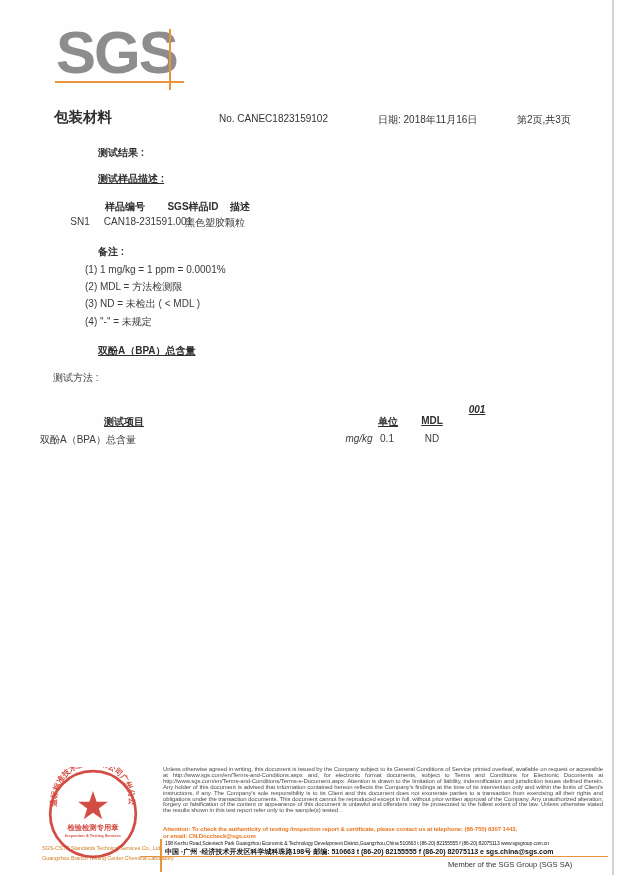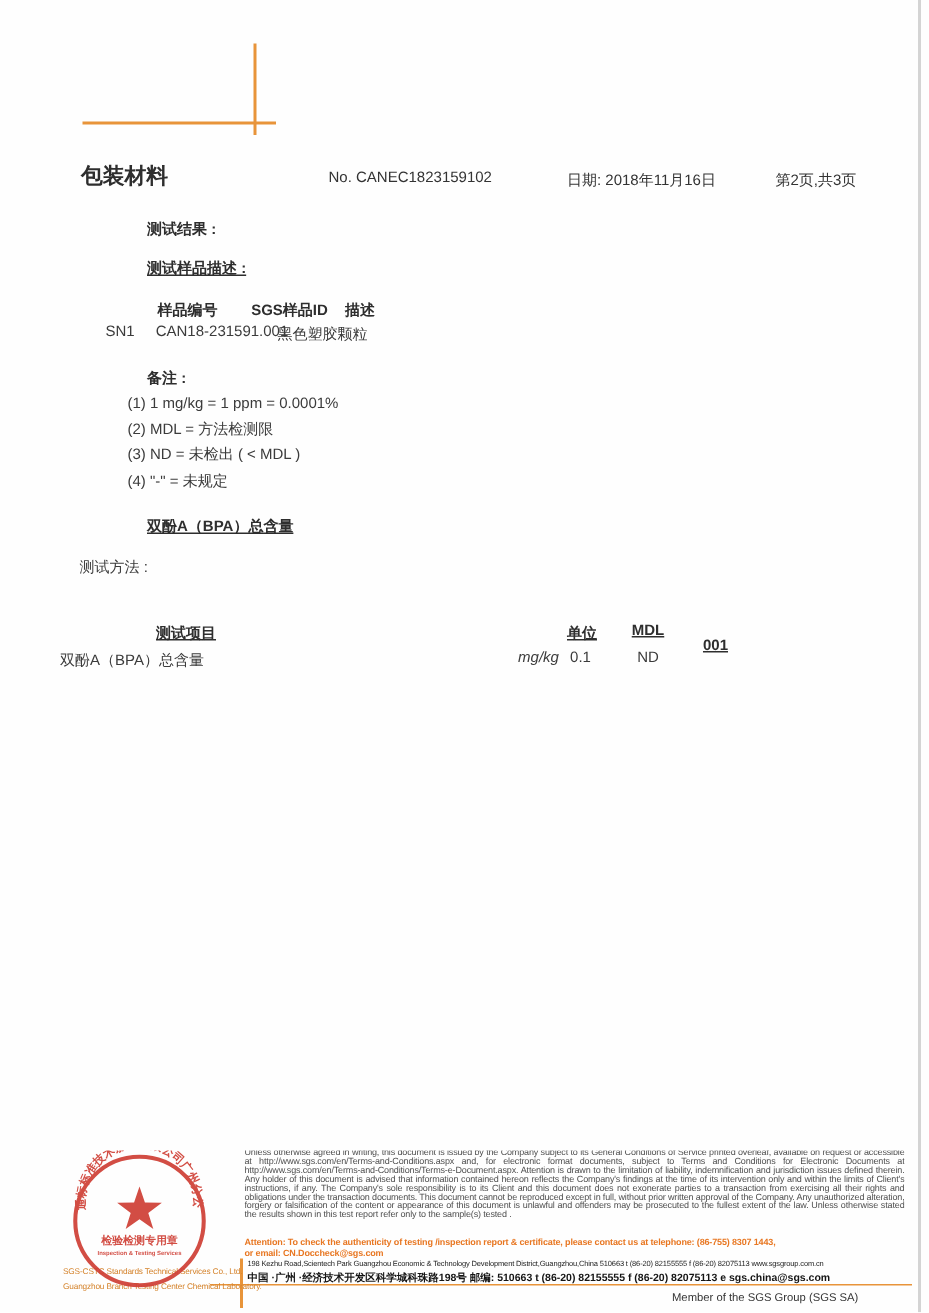--- a/index.html
+++ b/index.html
@@ -39,20 +39,21 @@
   .company{font-size:5.5px;color:#d4822a;letter-spacing:-0.1px;}
   .stamp{position:absolute;left:46px;top:767px;width:94px;height:94px;z-index:3;opacity:0.92;}
 </style>
 </head>
 <body>
 
 <div id="page">
 
   <div class="right-border"></div>
 
+  <div class="logo">SGS</div>
   <div class="logo-vline"></div>
   <div class="logo-hline"></div>
 
   <div class="title">包装材料</div>
   <div class="abs hmeta" style="left:219px;top:113px;">No. CANEC1823159102</div>
   <div class="abs hmeta" style="left:378px;top:113px;">日期: 2018年11月16日</div>
   <div class="abs hmeta" style="left:517px;top:113px;">第2页,共3页</div>
 
   <div class="abs b10 bold" style="left:53px;top:146px;">测试结果 :</div>
   <div class="abs b10 bold und" style="left:53px;top:172px;">测试样品描述 :</div>
@@ -71,21 +72,21 @@
     <div>(3) ND = 未检出 ( &lt; MDL )</div>
     <div>(4) "-" = 未规定</div>
   </div>
 
   <div class="abs b10 bold und" style="left:53px;top:344px;">双酚A（BPA）总含量</div>
   <div class="abs b10" style="left:53px;top:371px;">测试方法 :</div>
 
   <div class="abs b10 bold und" style="left:59px;top:415px;">测试项目</div>
   <div class="abs b10 bold und center" style="left:322px;top:415px;width:42px;">单位</div>
   <div class="abs b10 bold und center" style="left:367px;top:415px;width:40px;">MDL</div>
-  <div class="abs b10 bold und center" style="left:410px;top:425px;width:44px;">001</div>
+  <div class="abs b10 bold und center" style="left:410px;top:404px;width:44px;font-style:italic;">001</div>
   <div class="abs b10" style="left:40px;top:433px;">双酚A（BPA）总含量</div>
   <div class="abs b10 center" style="left:338px;top:433px;width:42px;font-style:italic;">mg/kg</div>
   <div class="abs b10 center" style="left:367px;top:433px;width:40px;">0.1</div>
   <div class="abs b10 center" style="left:410px;top:433px;width:44px;">ND</div>
 
   <div class="legal">Unless otherwise agreed in writing, this document is issued by the Company subject to its General Conditions of Service printed overleaf, available on request or accessible at http://www.sgs.com/en/Terms-and-Conditions.aspx and, for electronic format documents, subject to Terms and Conditions for Electronic Documents at http://www.sgs.com/en/Terms-and-Conditions/Terms-e-Document.aspx. Attention is drawn to the limitation of liability, indemnification and jurisdiction issues defined therein. Any holder of this document is advised that information contained hereon reflects the Company's findings at the time of its intervention only and within the limits of Client's instructions, if any. The Company's sole responsibility is to its Client and this document does not exonerate parties to a transaction from exercising all their rights and obligations under the transaction documents. This document cannot be reproduced except in full, without prior written approval of the Company. Any unauthorized alteration, forgery or falsification of the content or appearance of this document is unlawful and offenders may be prosecuted to the fullest extent of the law. Unless otherwise stated the results shown in this test report refer only to the sample(s) tested .</div>
   <div class="abs attn" style="left:163px;top:826px;">Attention: To check the authenticity of testing /inspection report &amp; certificate, please contact us at telephone: (86-755) 8307 1443,</div>
   <div class="abs attn" style="left:163px;top:832.5px;">or email: CN.Doccheck@sgs.com</div>
 
   <div class="addr-bar"></div>

